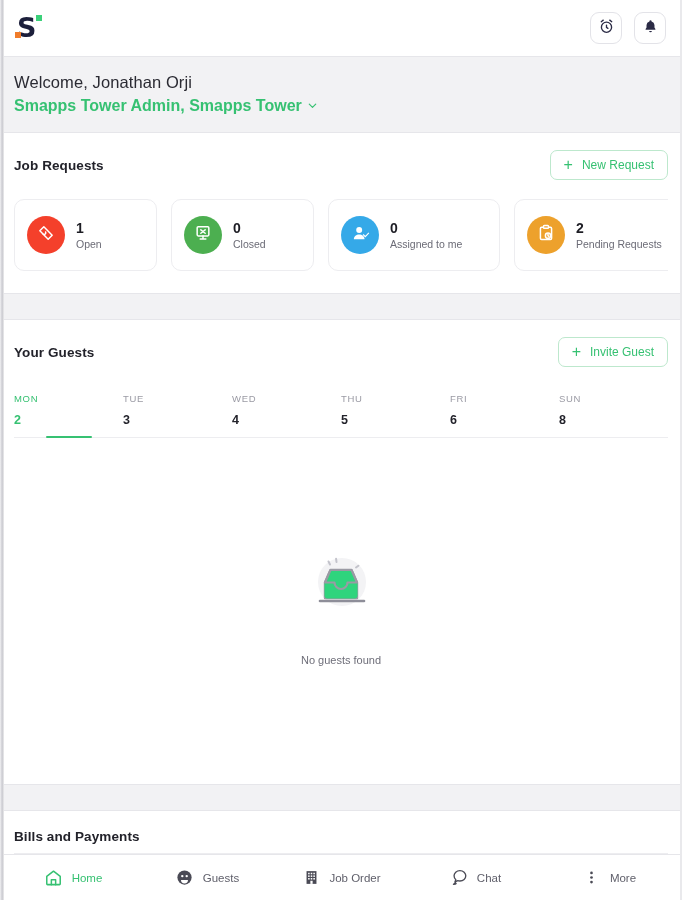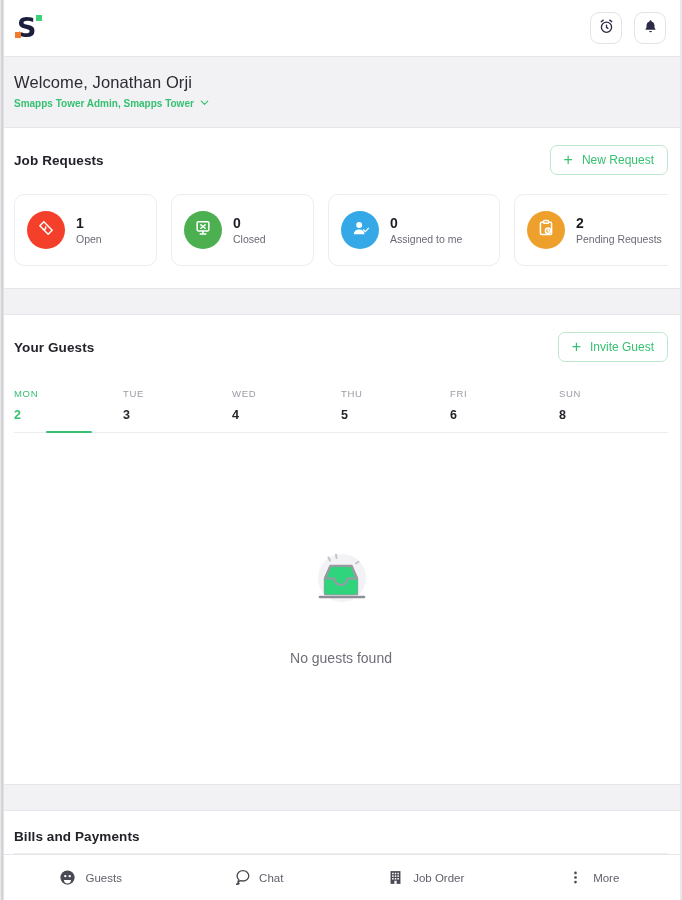--- a/index.html
+++ b/index.html
@@ -116,21 +116,21 @@
     border-bottom: 1px solid #e6e6ea;
   }
   .welcome-line1 {
     font-size: 16.5px;
     color: #2b2b33;
     letter-spacing: .1px;
   }
   .welcome-line1 b { font-weight: 400; }
   .welcome-line2 {
     margin-top: 5px;
-    font-size: 10px;
+    font-size: 16px;
     font-weight: 700;
     color: #36c172;
     display: flex;
     align-items: center;
     gap: 5px;
     cursor: pointer;
     width: fit-content;
     justify-content: center;
   }
 
@@ -270,21 +270,21 @@
     flex: 1;
     display: flex;
     flex-direction: column;
     align-items: center;
     justify-content: center;
     gap: 12px;
     background: #ffffff;
     min-height: 300px;
   }
   .empty-text {
-    font-size: 14px;
+    font-size: 11px;
     color: #6e6e79;
     margin-top: 24px;
   }
 
   
   .bills {
     background: #ffffff;
     padding: 0 14px;
   }
   .bills-head {
@@ -507,41 +507,40 @@
   <div class="band"></div>
 
   <div class="bills">
     <div class="bills-head">
       <div class="section-title">Bills and Payments</div>
     </div>
   </div>
 
   <div class="bottomnav">
 
+    <div class="nav-item active">
+      <span class="nav-ico">
+        <svg width="19" height="19" viewBox="0 0 24 24" fill="none" stroke="#36c172" stroke-width="1.9" stroke-linejoin="round" stroke-linecap="round">
+          <path d="M3.5 10.6L12 4l8.5 6.6V20a1 1 0 0 1-1 1h-15a1 1 0 0 1-1-1z"></path>
+          <path d="M9.3 21v-6.1h5.4V21"></path>
+        </svg>
+      </span>
+      <span>Home</span>
+    </div>
 
     <div class="nav-item">
       <span class="nav-ico">
         <svg width="19" height="19" viewBox="0 0 24 24" fill="#4a4a55">
           <circle cx="12" cy="12" r="9"></circle>
           <circle cx="9.2" cy="10.2" r="1.5" fill="#fff"></circle>
           <circle cx="14.8" cy="10.2" r="1.5" fill="#fff"></circle>
           <path d="M7.6 15.2h8.8a4.4 4.4 0 0 1-8.8 0z" fill="#fff"></path>
         </svg>
       </span>
       <span>Guests</span>
-    </div>
-
-    <div class="nav-item">
-      <span class="nav-ico">
-        <svg width="19" height="19" viewBox="0 0 24 24" fill="none" stroke="#4a4a55" stroke-width="1.7" stroke-linejoin="round">
-          <path d="M13.8 3.4c4.3 0 7.4 2.9 7.4 6.5s-3.1 6.5-7.4 6.5c-.9 0-1.8-.1-2.6-.4l-3.6 1.5 1-2.7c-1.4-1.2-2.2-2.9-2.2-4.9 0-3.6 3.1-6.5 7.4-6.5z"></path>
-          <path d="M8.5 17.5c-.5 1.2-1.5 2.4-2.9 3.1 1.6.1 3-.4 3.9-1.3"></path>
-        </svg>
-      </span>
-      <span>Chat</span>
     </div>
 
     <div class="nav-item">
       <span class="nav-ico">
         <svg width="17" height="19" viewBox="0 0 24 24" fill="#4a4a55">
           <path d="M5 3h14v18H5z"></path>
           <g fill="#fff">
             <rect x="7.2" y="5.3" width="2.2" height="2.2"></rect>
             <rect x="10.9" y="5.3" width="2.2" height="2.2"></rect>
             <rect x="14.6" y="5.3" width="2.2" height="2.2"></rect>
@@ -553,20 +552,30 @@
             <rect x="14.6" y="12.7" width="2.2" height="2.2"></rect>
             <rect x="10.4" y="16.6" width="3.2" height="4.4"></rect>
           </g>
         </svg>
       </span>
       <span>Job Order</span>
     </div>
 
     <div class="nav-item">
       <span class="nav-ico">
+        <svg width="19" height="19" viewBox="0 0 24 24" fill="none" stroke="#4a4a55" stroke-width="1.7" stroke-linejoin="round">
+          <path d="M13.8 3.4c4.3 0 7.4 2.9 7.4 6.5s-3.1 6.5-7.4 6.5c-.9 0-1.8-.1-2.6-.4l-3.6 1.5 1-2.7c-1.4-1.2-2.2-2.9-2.2-4.9 0-3.6 3.1-6.5 7.4-6.5z"></path>
+          <path d="M8.5 17.5c-.5 1.2-1.5 2.4-2.9 3.1 1.6.1 3-.4 3.9-1.3"></path>
+        </svg>
+      </span>
+      <span>Chat</span>
+    </div>
+
+    <div class="nav-item">
+      <span class="nav-ico">
         <svg width="17" height="19" viewBox="0 0 24 24" fill="#4a4a55">
           <circle cx="12" cy="5.6" r="1.9"></circle>
           <circle cx="12" cy="12" r="1.9"></circle>
           <circle cx="12" cy="18.4" r="1.9"></circle>
         </svg>
       </span>
       <span>More</span>
     </div>
 
   </div>

